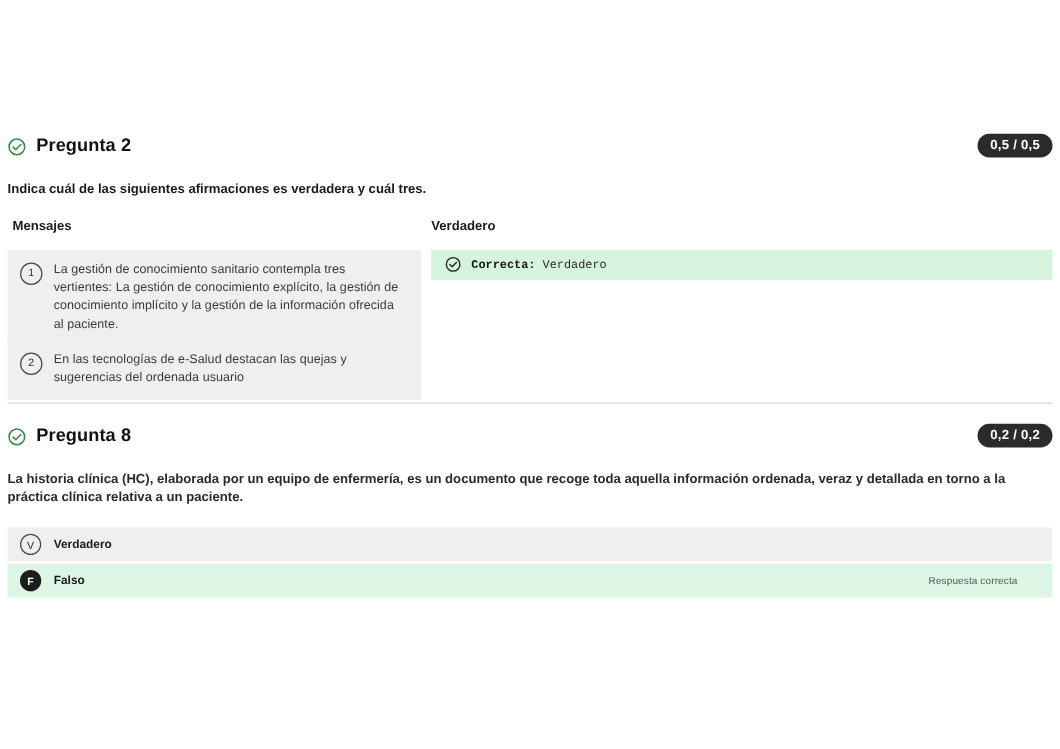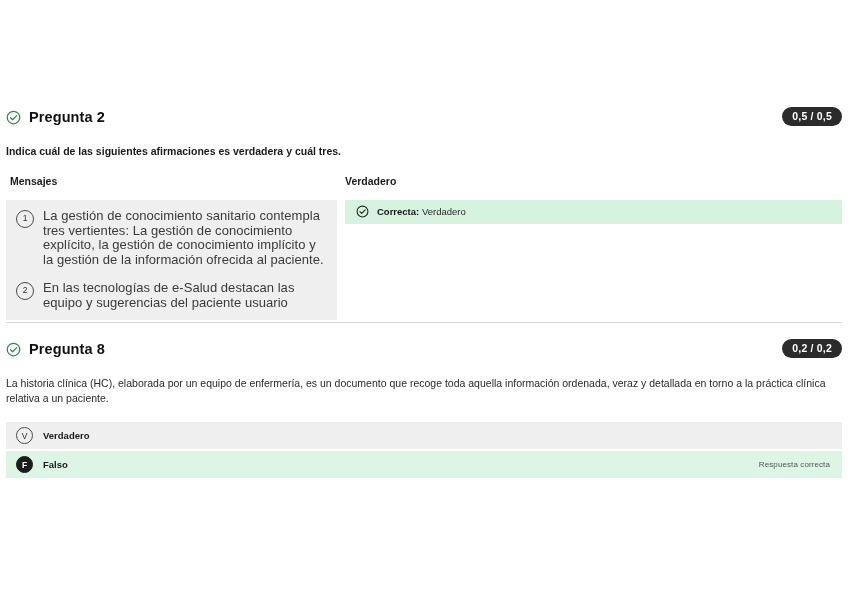--- a/index.html
+++ b/index.html
@@ -67,20 +67,21 @@
     line-height: 12px;
     white-space: nowrap;
   }
 
   .q-prompt {
     margin-top: 14px;
     font-size: 10.5px;
     line-height: 15px;
     color: #2a2a2a;
     max-width: 836px;
+    font-weight: bold;
   }
   .q-prompt.bold { font-weight: bold; color: #1b1b1b; }
 
   
   .col-heads {
     position: relative;
     margin-top: 16px;
     height: 14px;
   }
   .col-head {
@@ -121,37 +122,38 @@
     border-radius: 50%;
     color: #303030;
     font-size: 8.5px;
     line-height: 15px;
     text-align: center;
     margin-right: 9px;
     margin-top: 1px;
     background: transparent;
   }
   .msg-text {
-    font-size: 13px;
+    font-size: 10px;
     line-height: 14.5px;
     color: #3a3a3a;
     letter-spacing: 0.05px;
   }
 
   .ans-box {
     position: absolute;
     left: 339px;
     top: 0;
     width: 497px;
     box-sizing: border-box;
     background: #d5f3de;
     padding: 8px 12px 9px 11px;
     display: flex;
     align-items: center;
     height: 24px;
+    font-family: Liberation Mono, monospace;
   }
   .ans-check {
     width: 13px;
     height: 13px;
     flex: 0 0 13px;
     margin-right: 8px;
     display: block;
   }
   .ans-text {
     font-size: 9.5px;
@@ -207,21 +209,21 @@
     border: 1px solid #1c1c1c;
     font-weight: bold;
   }
   .opt-label {
     font-size: 9.5px;
     font-weight: bold;
     color: #1b1b1b;
   }
   .opt-note {
     position: absolute;
-    right: 12px;
+    right: 28px;
     font-size: 8px;
     color: #4f5a53;
     letter-spacing: 0.1px;
   }
 </style>
 </head>
 <body>
 
 <div class="page">
 
@@ -255,21 +257,21 @@
             <circle cx="12" cy="12" r="10" fill="none" stroke="#232323" stroke-width="2"></circle>
             <path d="M7.2 12.3 L10.6 15.6 L17 9" fill="none" stroke="#232323" stroke-width="2" stroke-linecap="round" stroke-linejoin="round"></path>
           </svg>
           <span class="ans-text"><b>Correcta:</b> <span>Verdadero</span></span>
         </div>
       </div>
 
       <div class="match-row" style="min-height:46px; margin-top:14px">
         <div class="msg-box">
           <span class="num-circle">2</span>
-          <span class="msg-text">En las tecnologías de e-Salud destacan las equipo y sugerencias del paciente usuario</span>
+          <span class="msg-text">En las tecnologías de e-Salud destacan las quejas y sugerencias del ordenada usuario</span>
         </div>
       </div>
 
     </div>
   </section>
 
   <div class="divider" id="divider-1"></div>
 
   <section class="question" id="q3">
 

